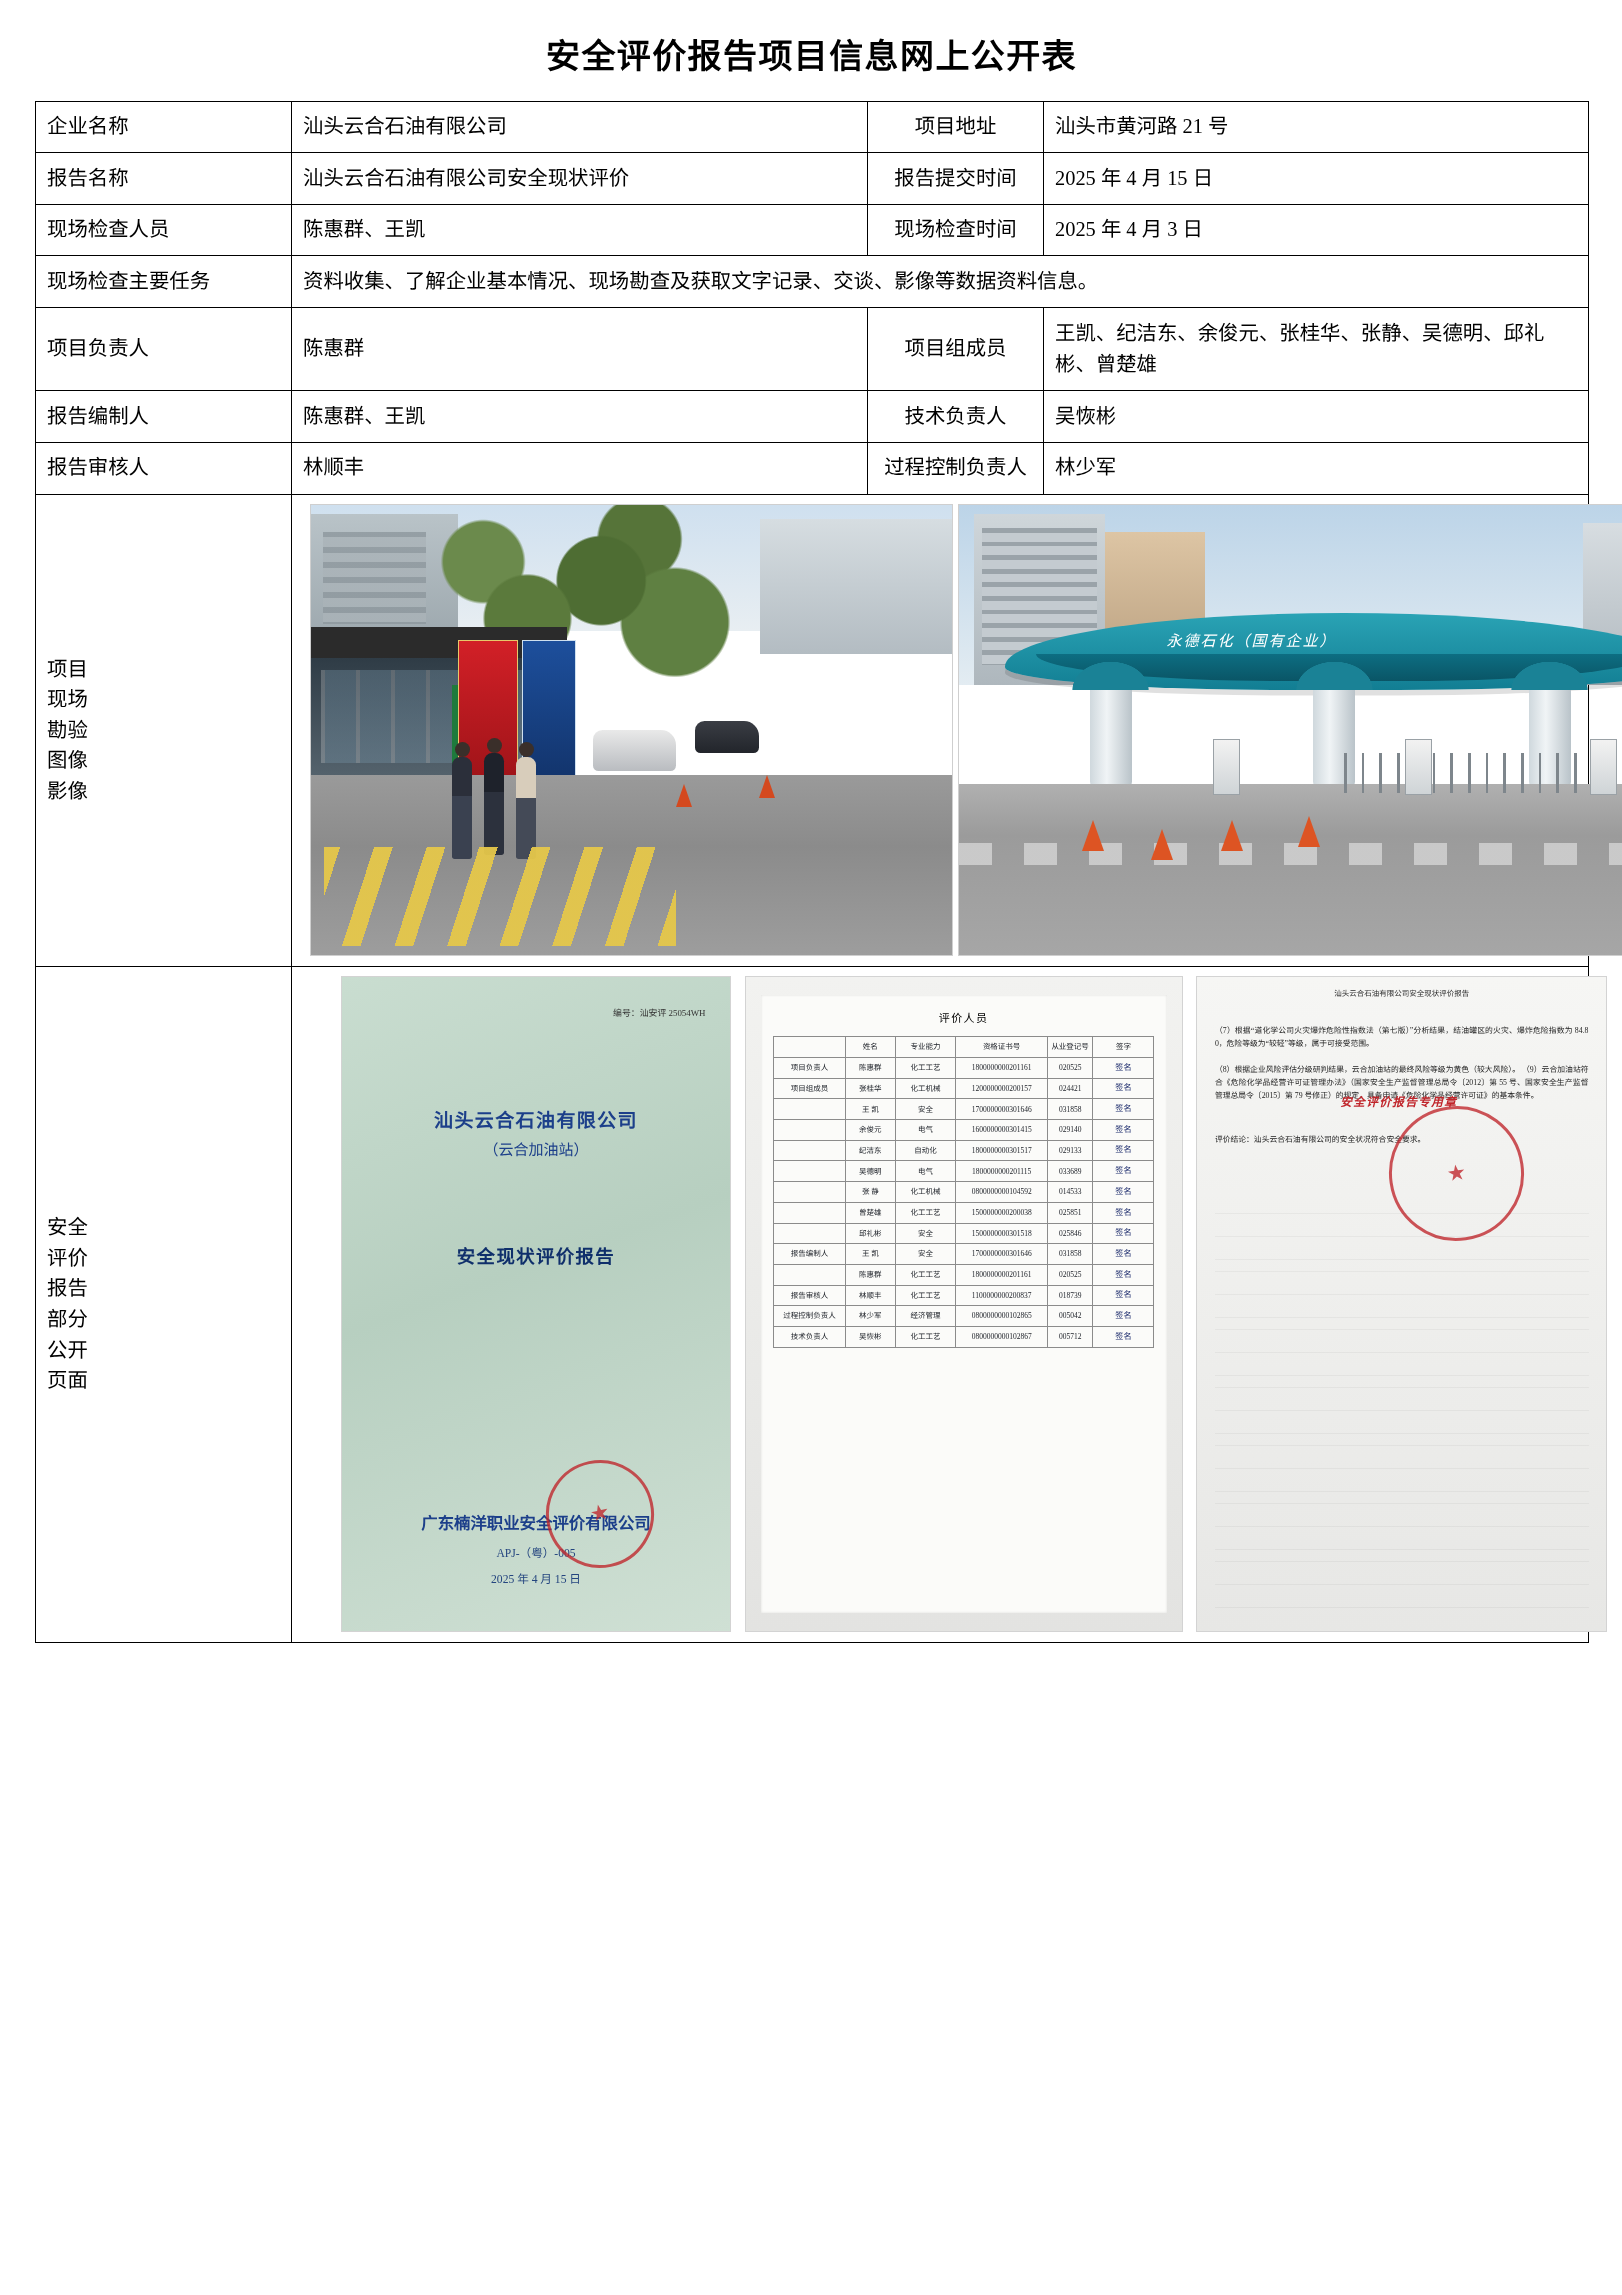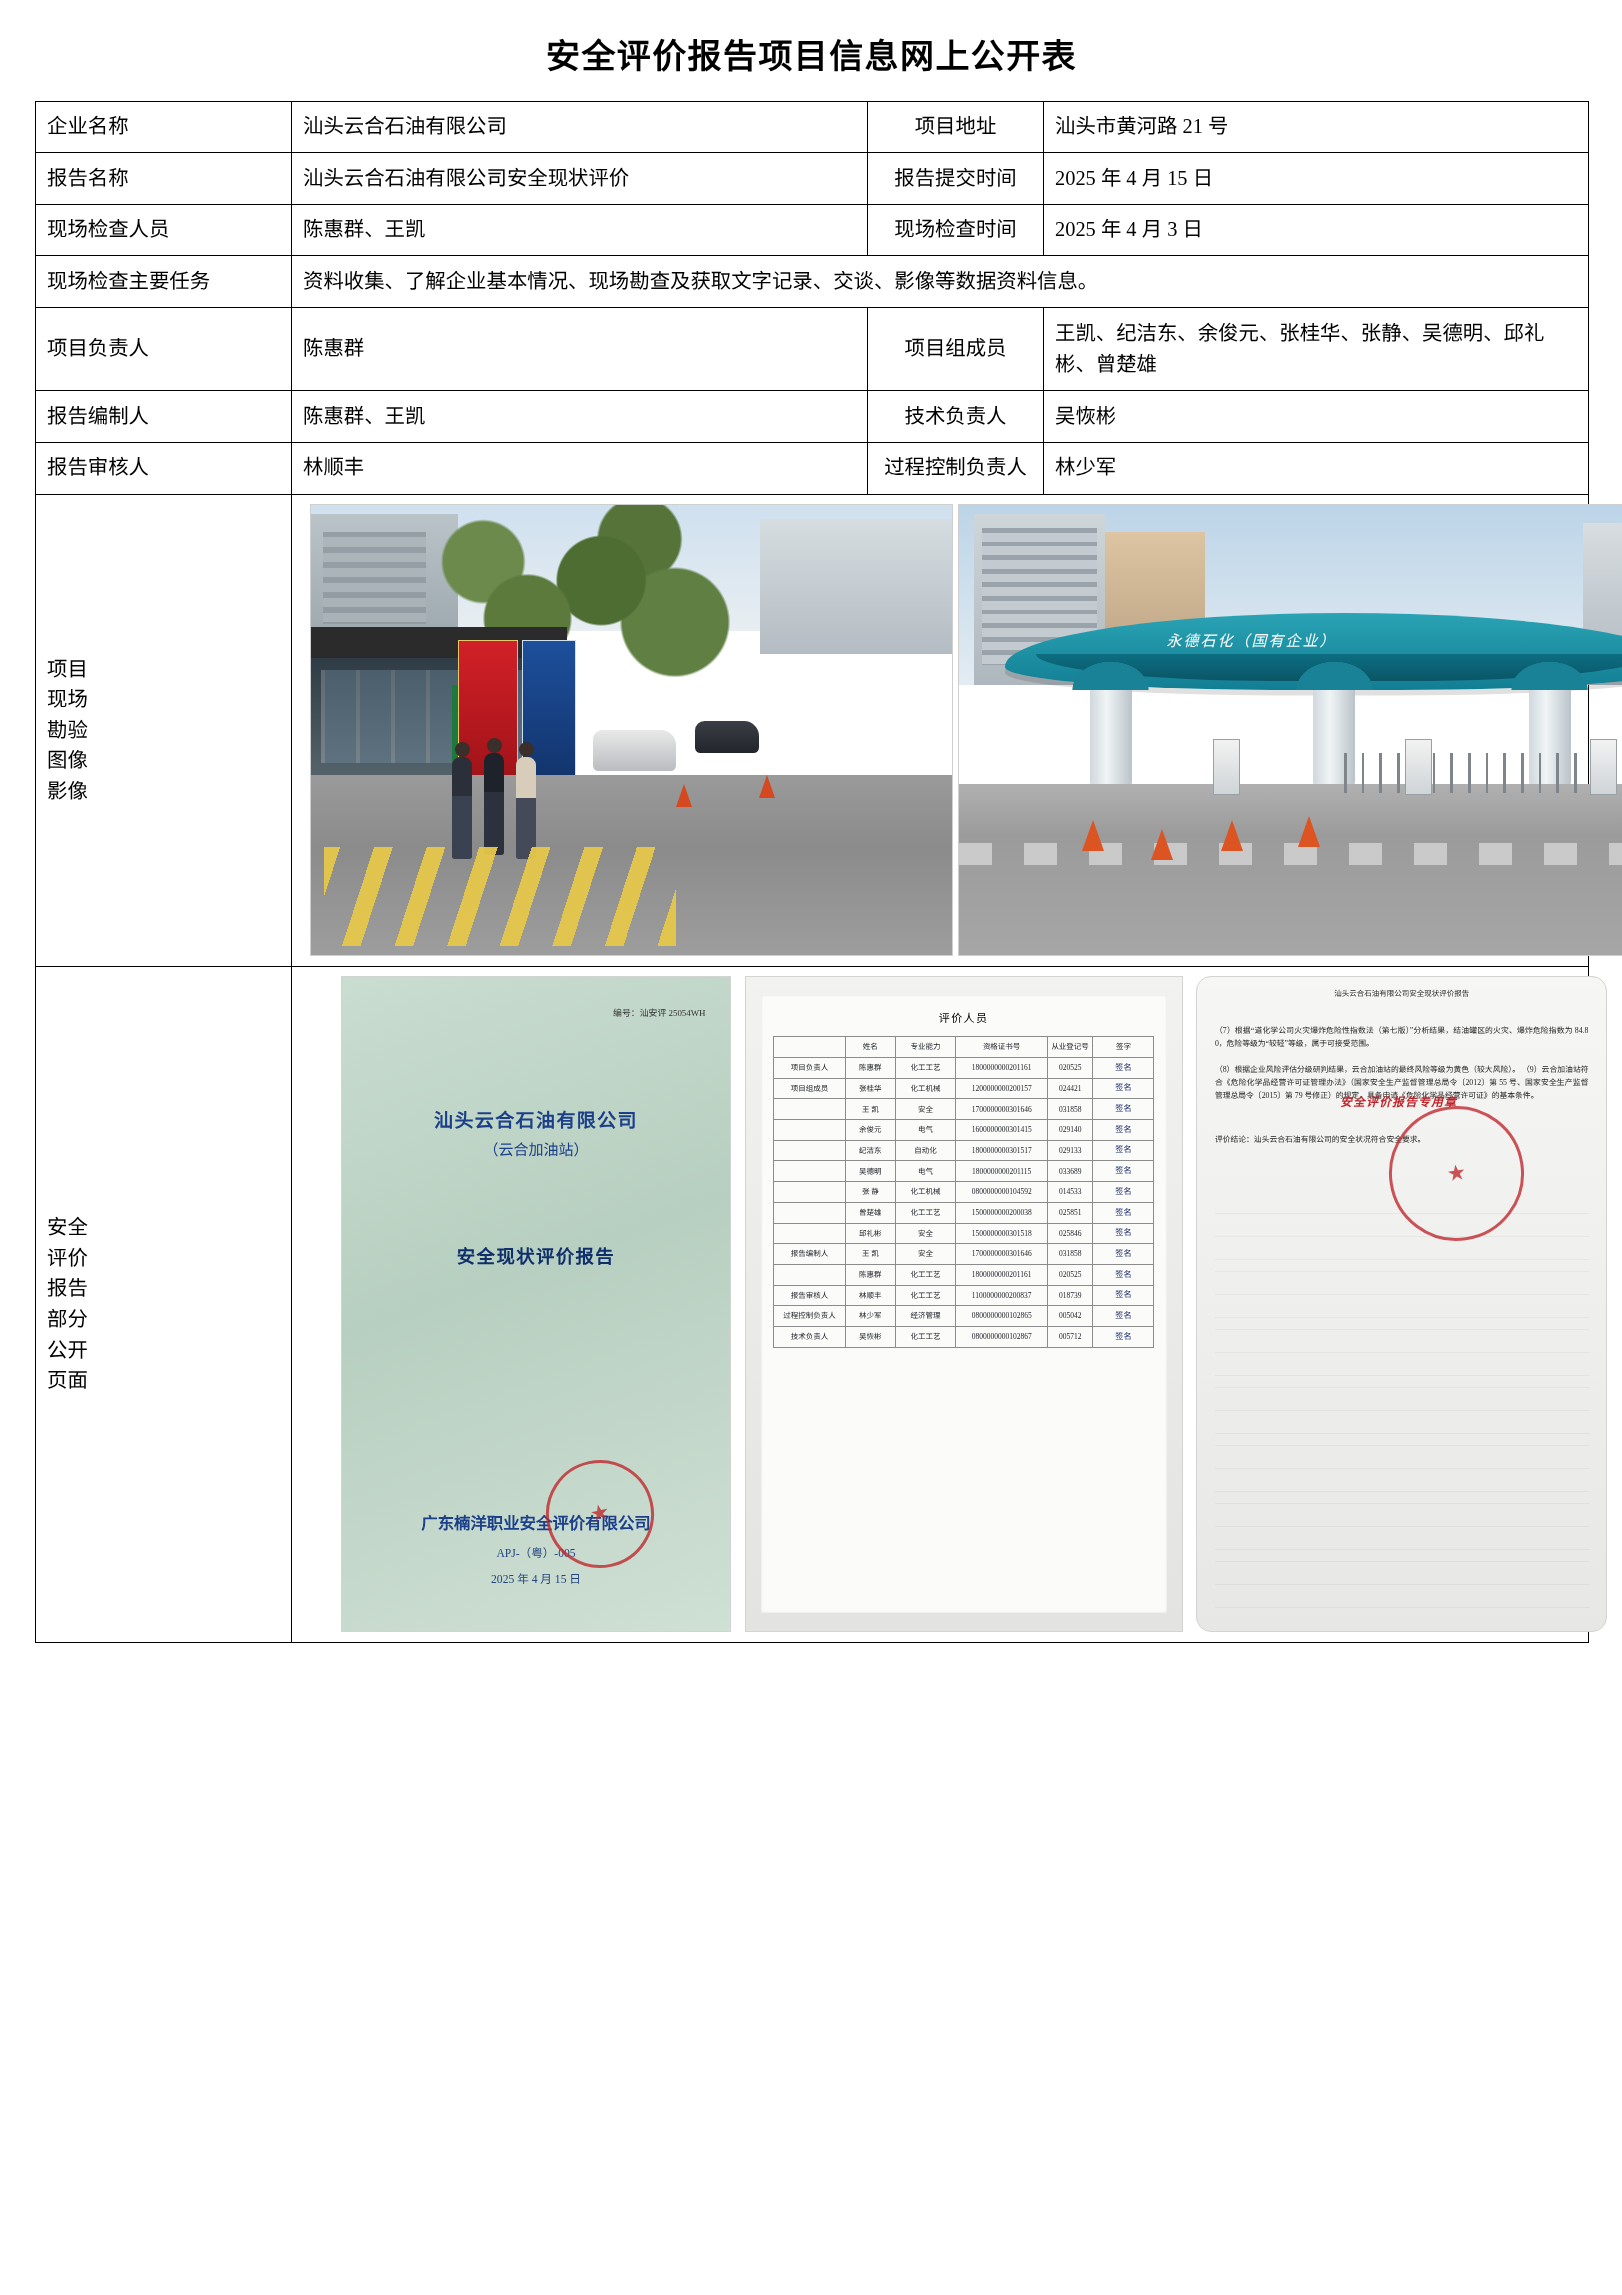--- a/index.html
+++ b/index.html
@@ -280,21 +280,21 @@
     align-items: flex-start;
   }
   .doc-img {
     position: relative;
     overflow: hidden;
     flex: none;
     border: 0.7px solid #d3d3d3;
   }
   .dc1 { width: 388px; height: 654px; background: linear-gradient(160deg,#c9ddd0,#b7cfc0 45%,#cfe0d4); }
   .dc2 { width: 436px; height: 654px; background: linear-gradient(#f2f2f0,#e3e3e1); }
-  .dc3 { width: 409px; height: 654px; background: linear-gradient(#f6f6f4,#e7e7e5); border-radius: 15px; }
+  .dc3 { width: 409px; height: 654px; background: linear-gradient(#f6f6f4,#e7e7e5); }
 
   
   .dc1 .code {
     position: absolute; right: 24.5px; top: 30px;
     font-size: 8.9px; color: #333;
     font-family: "Liberation Serif", serif;
   }
   .dc1 .cover-company {
     position: absolute; left: 0; right: 0; top: 129px;
     text-align: center; font-size: 19px; font-weight: bold; color: #1c3f8a;

